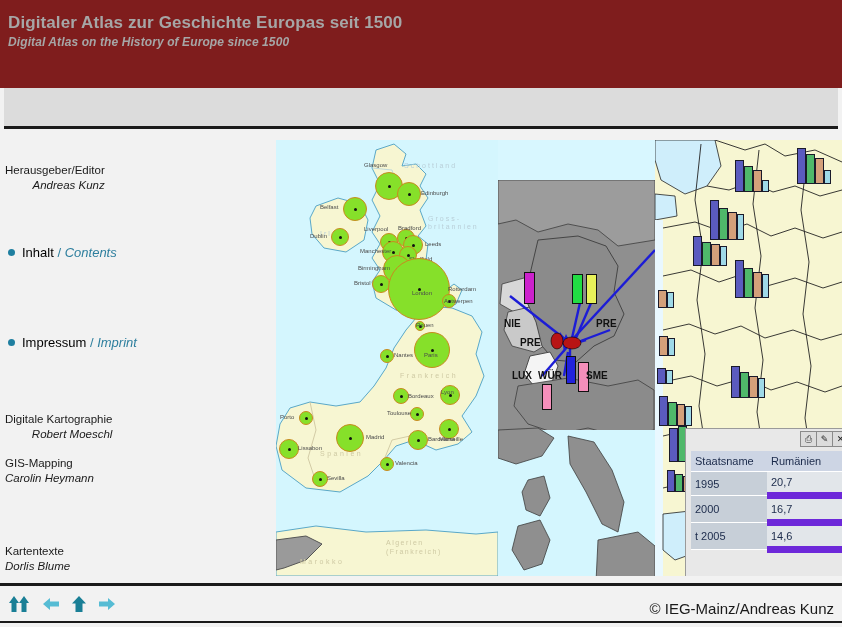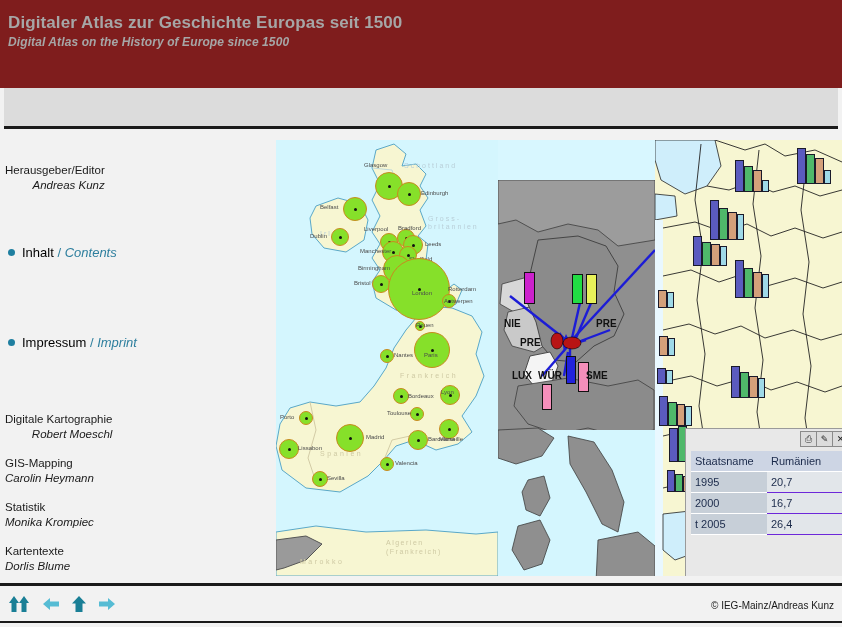--- a/index.html
+++ b/index.html
@@ -50,27 +50,27 @@
   .barcluster span{display:block;border:1px solid #1a1a2a;}
 
   
   #tablepopup{position:absolute;left:409px;top:288px;width:166px;height:148px;background:#e8e8e8;border:1px solid #9a9a9a;}
   #popup-btns{position:absolute;right:3px;top:2px;display:flex;}
   .pbtn{width:15px;height:14px;background:#dcdcdc;border:1px solid #8a8a8a;margin-left:-1px;display:flex;align-items:center;justify-content:center;font-size:9px;color:#222;cursor:pointer;}
   #dtable{position:absolute;left:5px;top:22px;border-collapse:collapse;font-size:11px;color:#1b2a4a;font-family:"Liberation Sans",sans-serif;}
   #dtable th,#dtable td{padding:2px 4px;height:16px;}
   #dtable th{background:#cdd5e4;font-weight:normal;text-align:left;border-bottom:1px solid #fff;}
   #dtable td.k{background:#c7cfd8;width:68px;border-bottom:1px solid #fff;}
-  #dtable td.v{background:#e2e6ea;width:68px;border-bottom:1px solid #6d28d9;margin-left:8px;}
+  #dtable td.v{background:#e2e6ea;width:68px;border-bottom:7px solid #6d28d9;margin-left:8px;}
 
   
   #footer{position:absolute;left:0;top:583px;width:842px;height:44px;background:#f2f2f2;border-top:3px solid #1a1a1a;}
   #navbar{position:absolute;left:8px;top:8px;display:flex;align-items:center;gap:9px;}
   .navicon{cursor:pointer;display:block;}
-  #copyright{position:absolute;right:8px;top:14px;font-size:10px;color:#1a1a1a;white-space:nowrap;}
+  #copyright{position:absolute;right:8px;top:14px;font-size:15px;color:#1a1a1a;white-space:nowrap;}
   #footer-rule{position:absolute;left:0;top:621px;width:842px;height:2px;background:#1a1a1a;}
 </style>
 </head>
 <body>
 
 <div id="header">
   <div id="title-de">Digitaler Atlas zur Geschichte Europas seit 1500</div>
   <div id="title-en">Digital Atlas on the History of Europe since 1500</div>
 </div>
 <div id="grayband"></div>
@@ -95,24 +95,20 @@
     <span class="en">Imprint</span>
   </div>
 
   <div class="blk" style="top:325px;">
     <span class="rolelabel">GIS-Mapping</span>
     <span class="rolename">Carolin Heymann</span>
   </div>
   <div class="blk" style="top:281px;">
     <span class="rolelabel">Digitale Kartographie</span>
     <span class="rolename">Robert Moeschl</span>
-  </div>
-  <div class="blk" style="top:369px;">
-    <span class="rolelabel">Statistik</span>
-    <span class="rolename">Monika Krompiec</span>
   </div>
   <div class="blk" style="top:413px;">
     <span class="rolelabel">Kartentexte</span>
     <span class="rolename">Dorlis Blume</span>
   </div>
 </div>
 
 <div id="mapstage">
 
   <div id="layer-west">
@@ -427,21 +423,21 @@
         <tr>
           <td class="k">1995</td>
           <td class="v">20,7</td>
         </tr>
         <tr>
           <td class="k">2000</td>
           <td class="v">16,7</td>
         </tr>
         <tr>
           <td class="k">t 2005</td>
-          <td class="v">26,4</td>
+          <td class="v">14,6</td>
         </tr>
       </tbody>
     </table>
   </div>
 </div>
 
 <div id="footer">
   <div id="navbar">
     <svg class="navicon" width="24" height="20" viewBox="0 0 24 20">
       <polygon points="6,2 11,9 8.5,9 8.5,18 3.5,18 3.5,9 1,9" fill="#1a7f96"></polygon>

